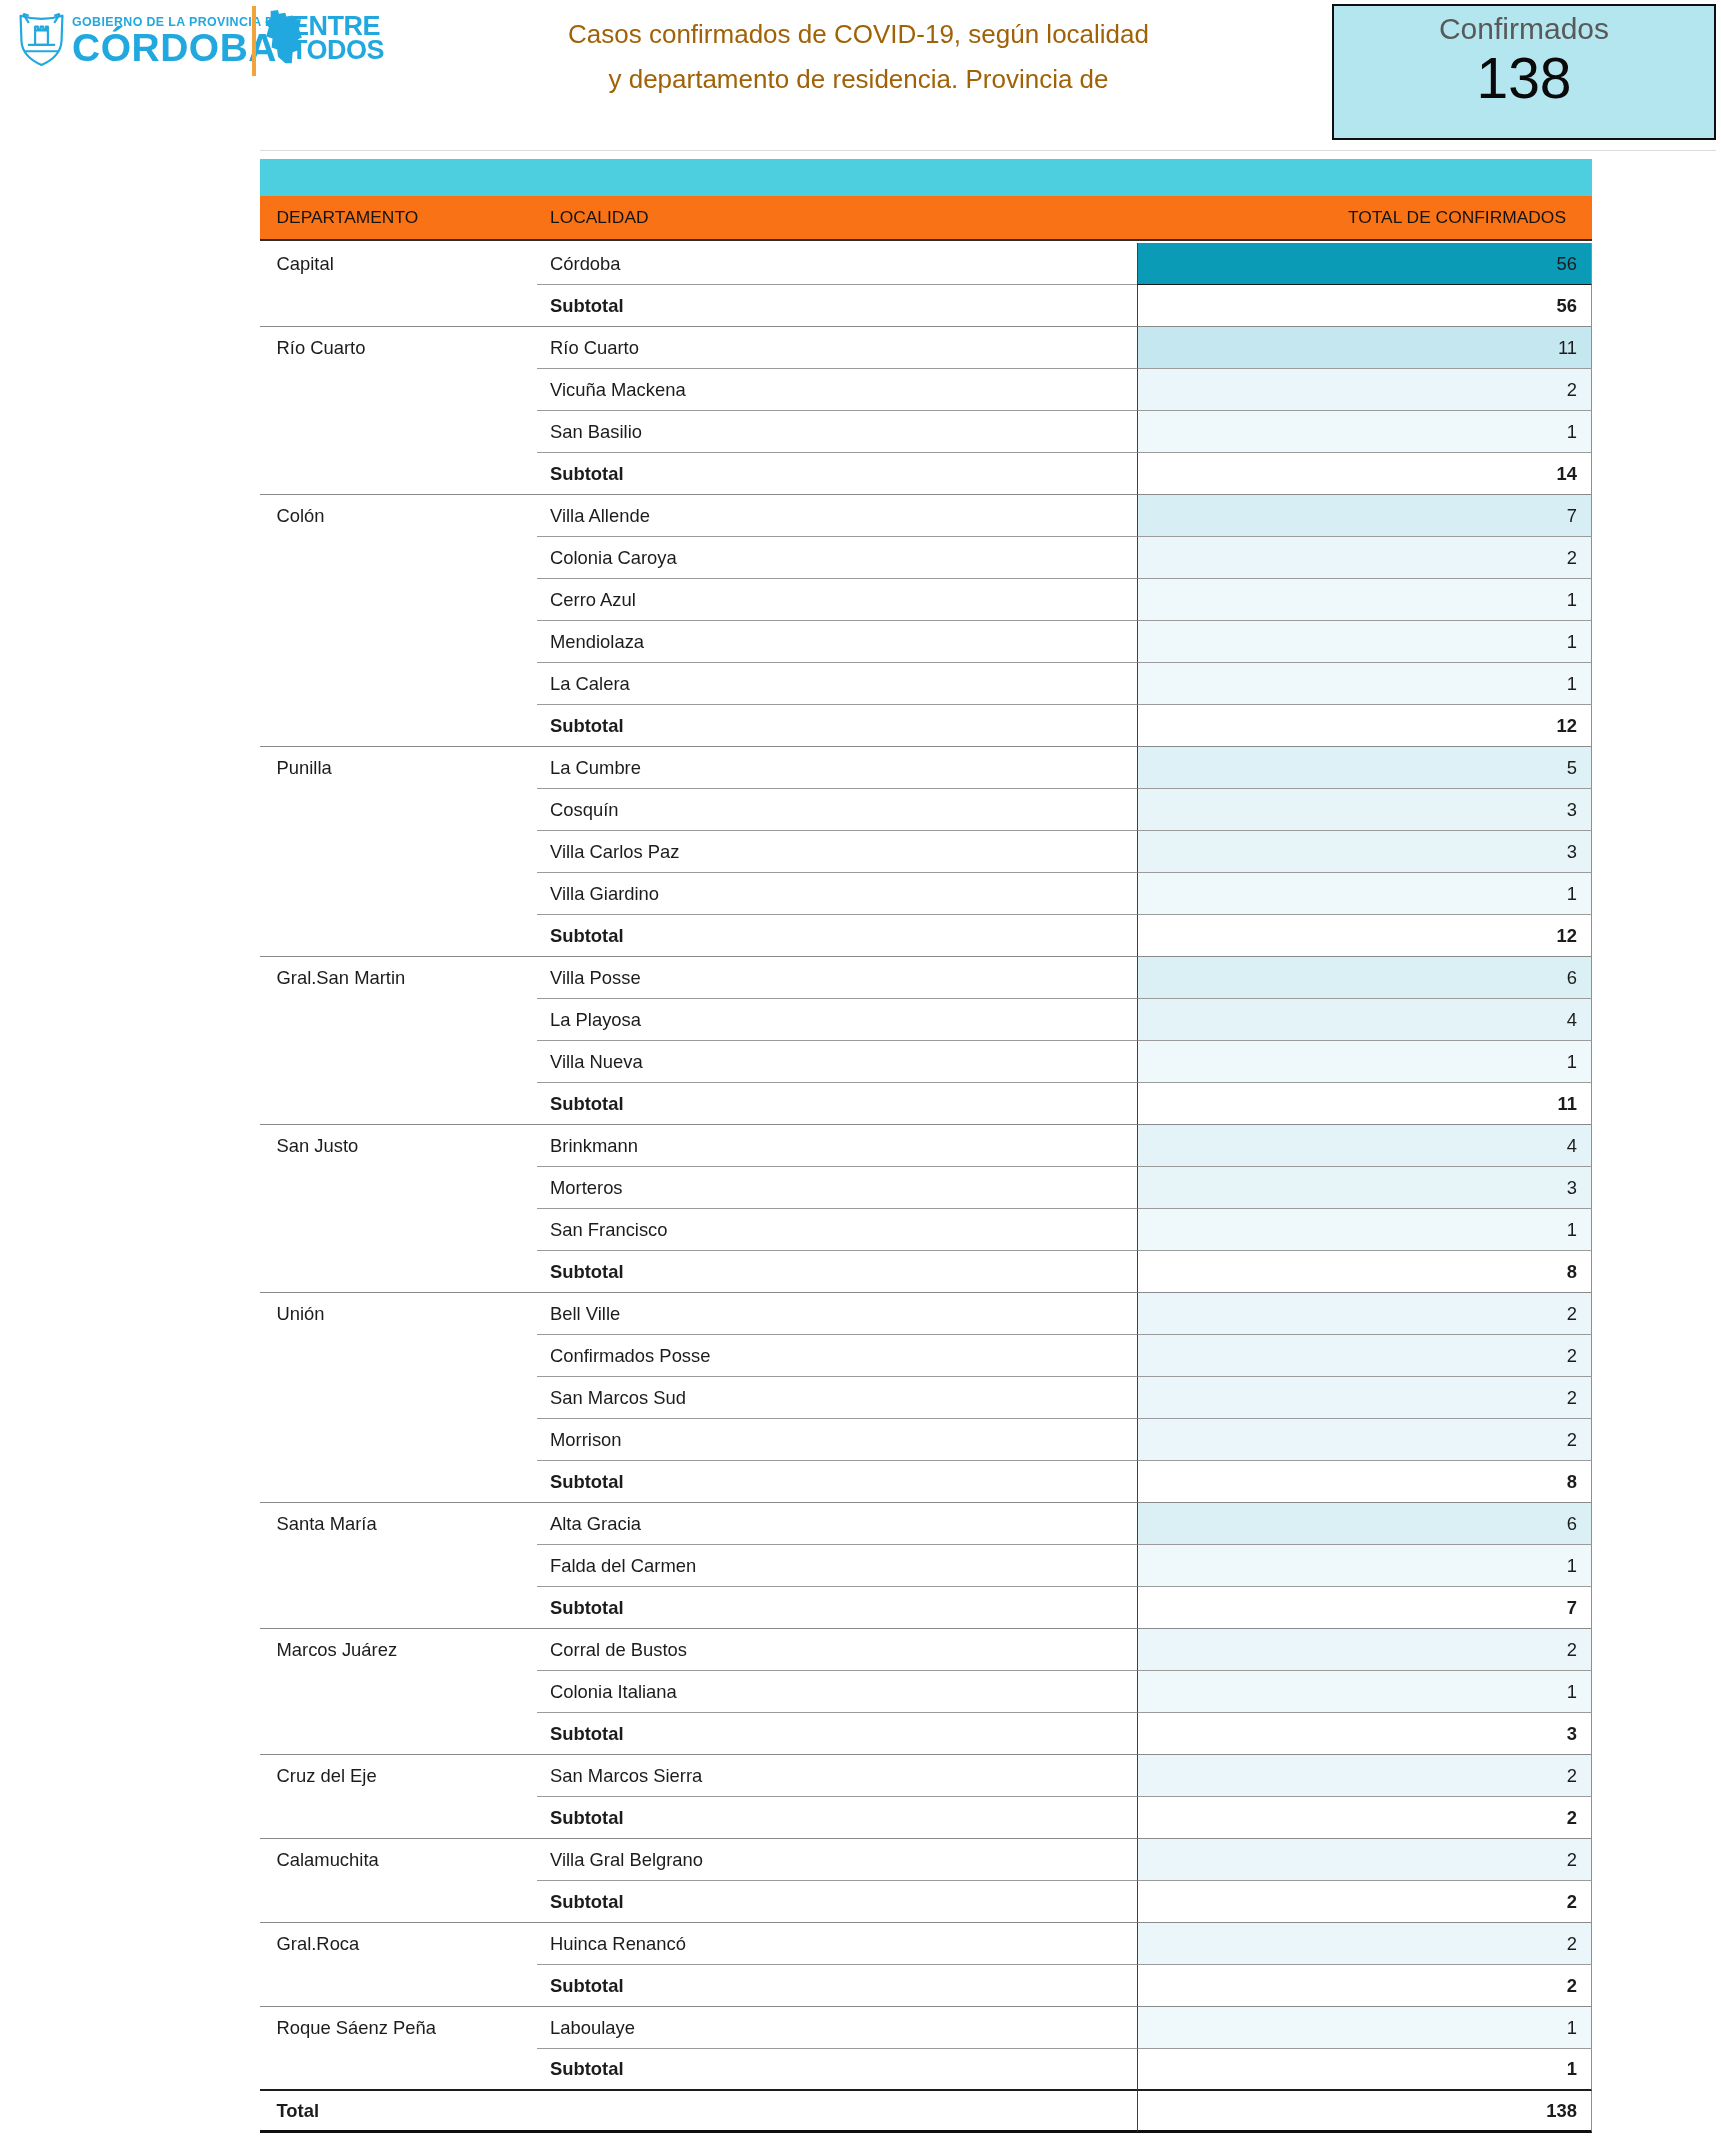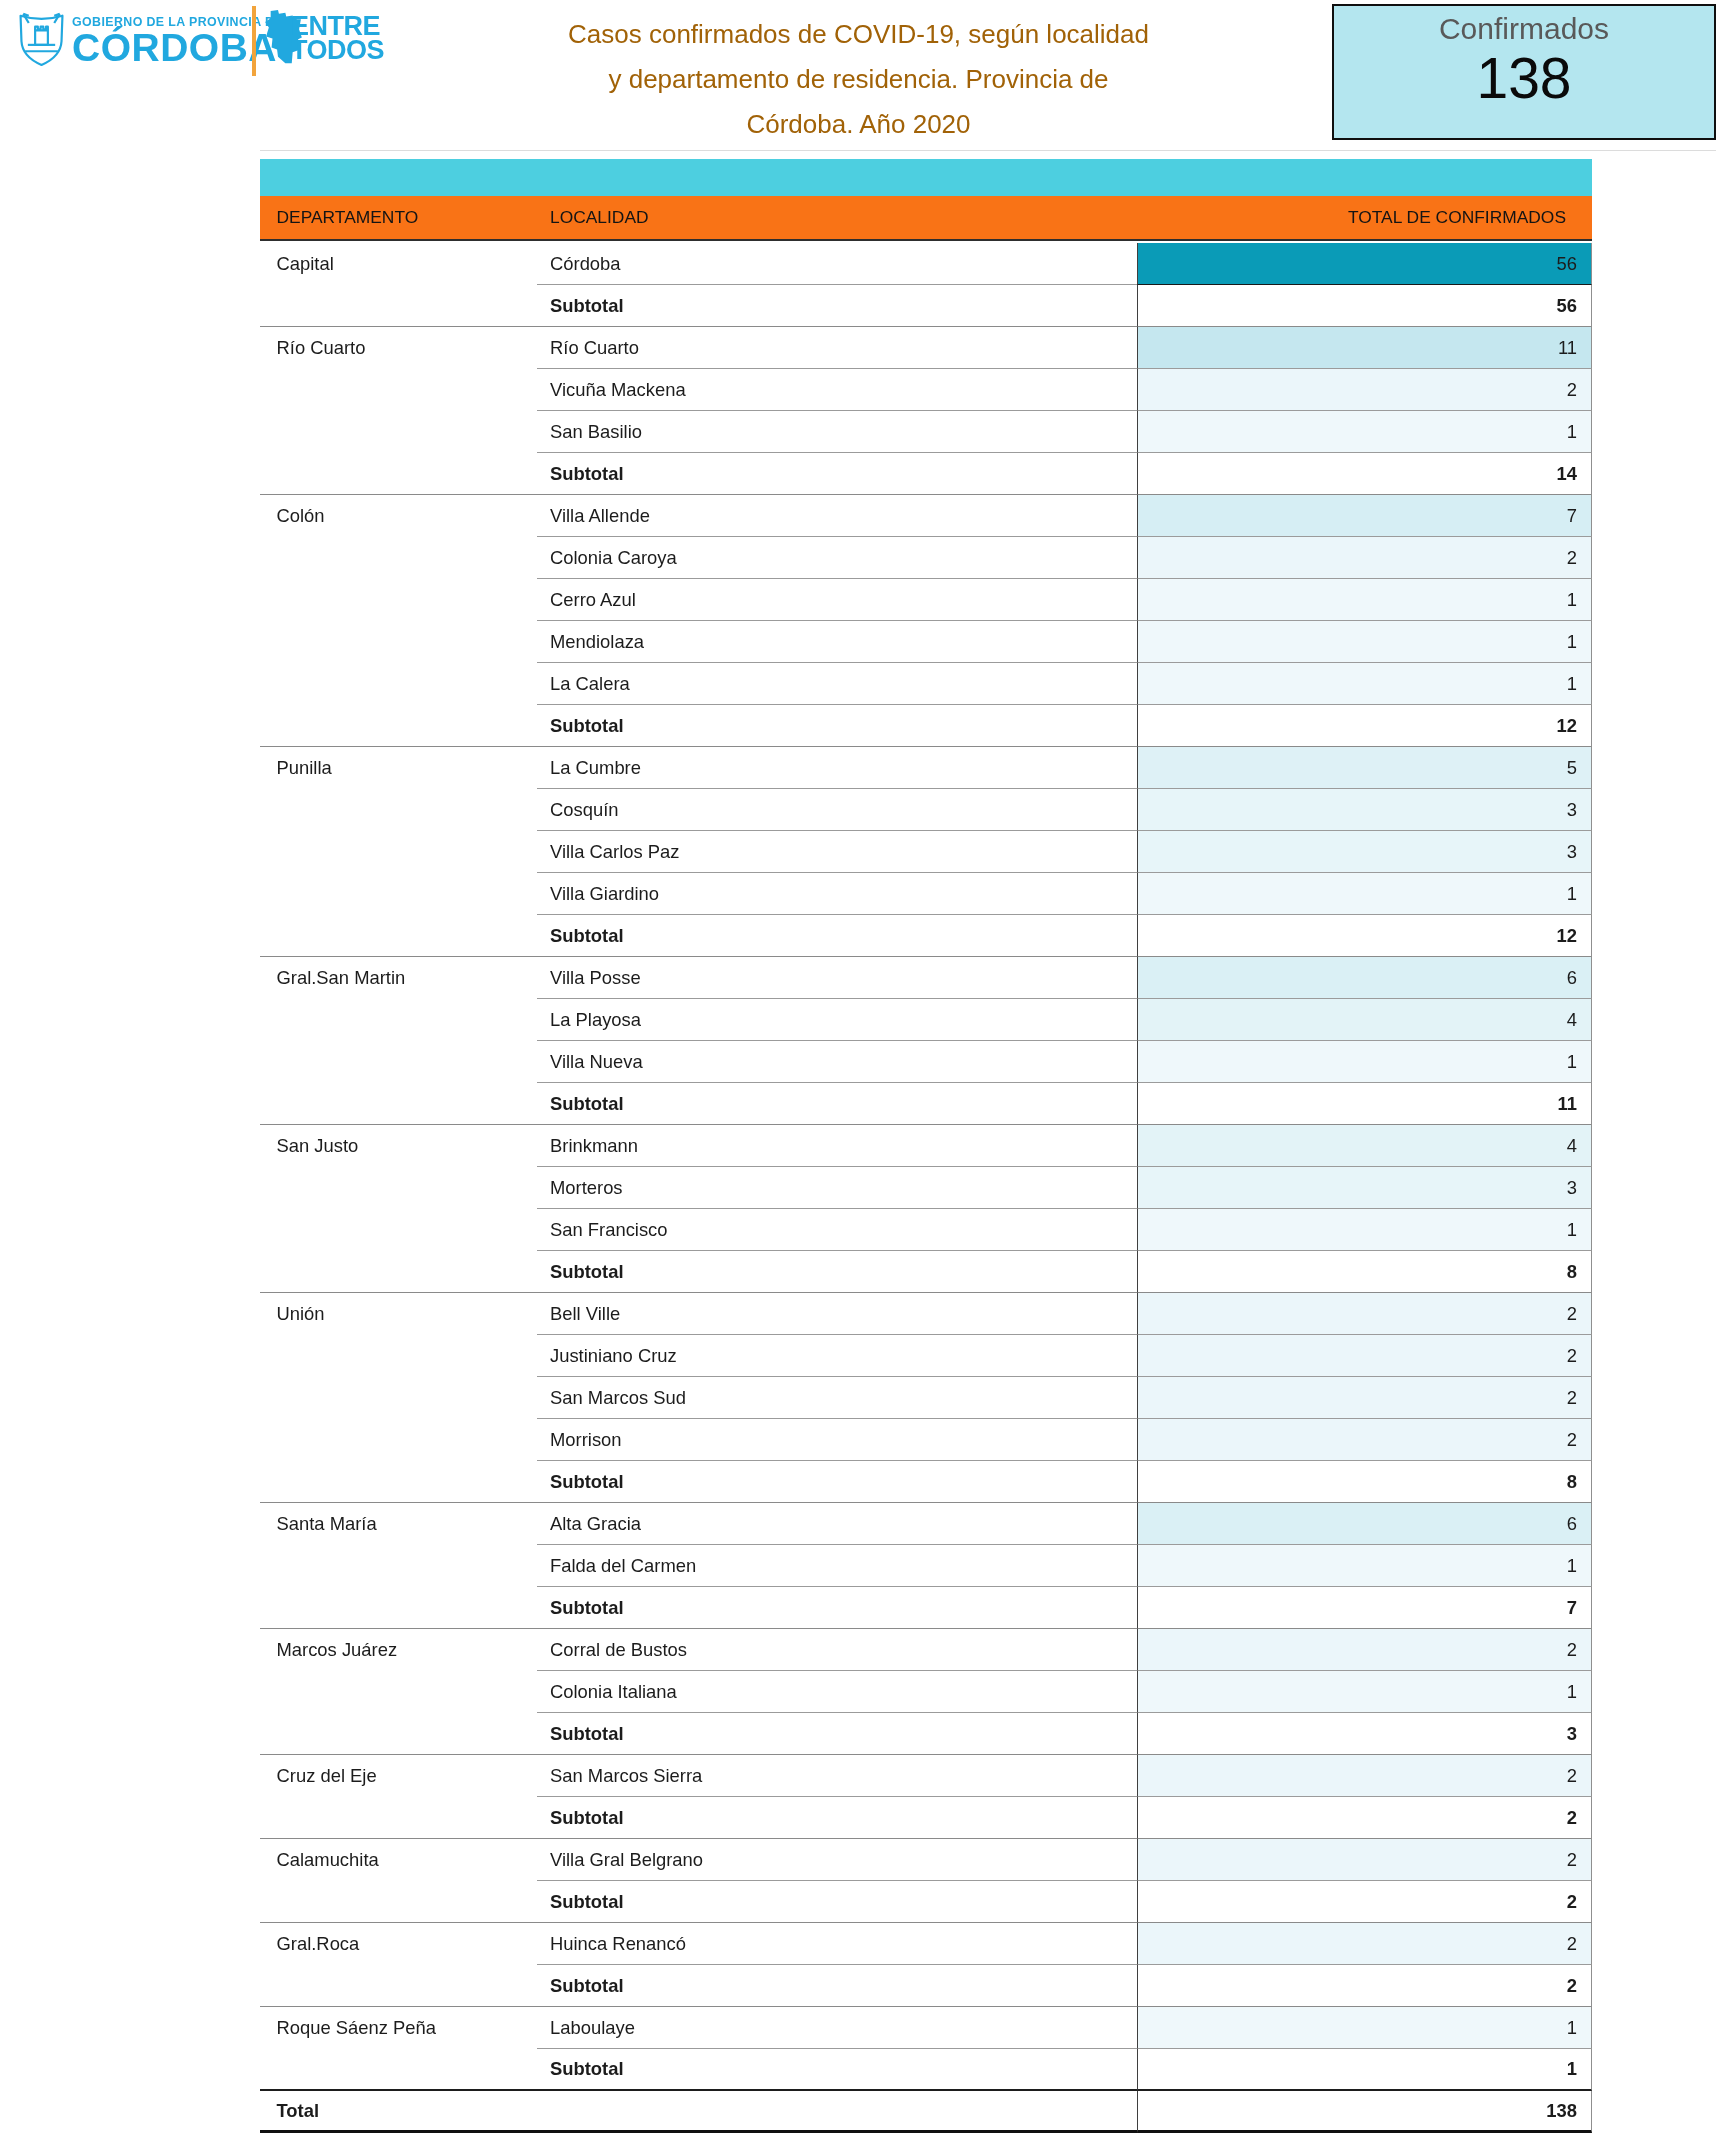--- a/index.html
+++ b/index.html
@@ -82,21 +82,20 @@
   </svg>
 
   <div class="campaign">
     <div>ENTRE</div>
     <div>TODOS</div>
   </div>
 
   <div class="title">
     <div>Casos confirmados de COVID-19, según localidad</div>
     <div>y departamento de residencia. Provincia de</div>
-    <div>Córdoba. Año 2020</div>
   </div>
 
   <div class="conf-box">
     <div class="conf-label">Confirmados</div>
     <div class="conf-value">138</div>
   </div>
 
   <div class="hairline"></div>
   <div class="band"></div>
 
@@ -232,21 +231,21 @@
         <div class="cell c-loc">Subtotal</div>
         <div class="cell c-num">8</div>
       </div>
       <div class="row">
         <div class="cell c-dept">Unión</div>
         <div class="cell c-loc">Bell Ville</div>
         <div class="cell c-num" style="background: rgb(235, 246, 250);">2</div>
       </div>
       <div class="row">
         <div class="cell c-dept"></div>
-        <div class="cell c-loc">Justiniano Cruz</div>
+        <div class="cell c-loc">Confirmados Posse</div>
         <div class="cell c-num" style="background: rgb(235, 246, 250);">2</div>
       </div>
       <div class="row">
         <div class="cell c-dept"></div>
         <div class="cell c-loc">San Marcos Sud</div>
         <div class="cell c-num" style="background: rgb(235, 246, 250);">2</div>
       </div>
       <div class="row">
         <div class="cell c-dept"></div>
         <div class="cell c-loc">Morrison</div>

